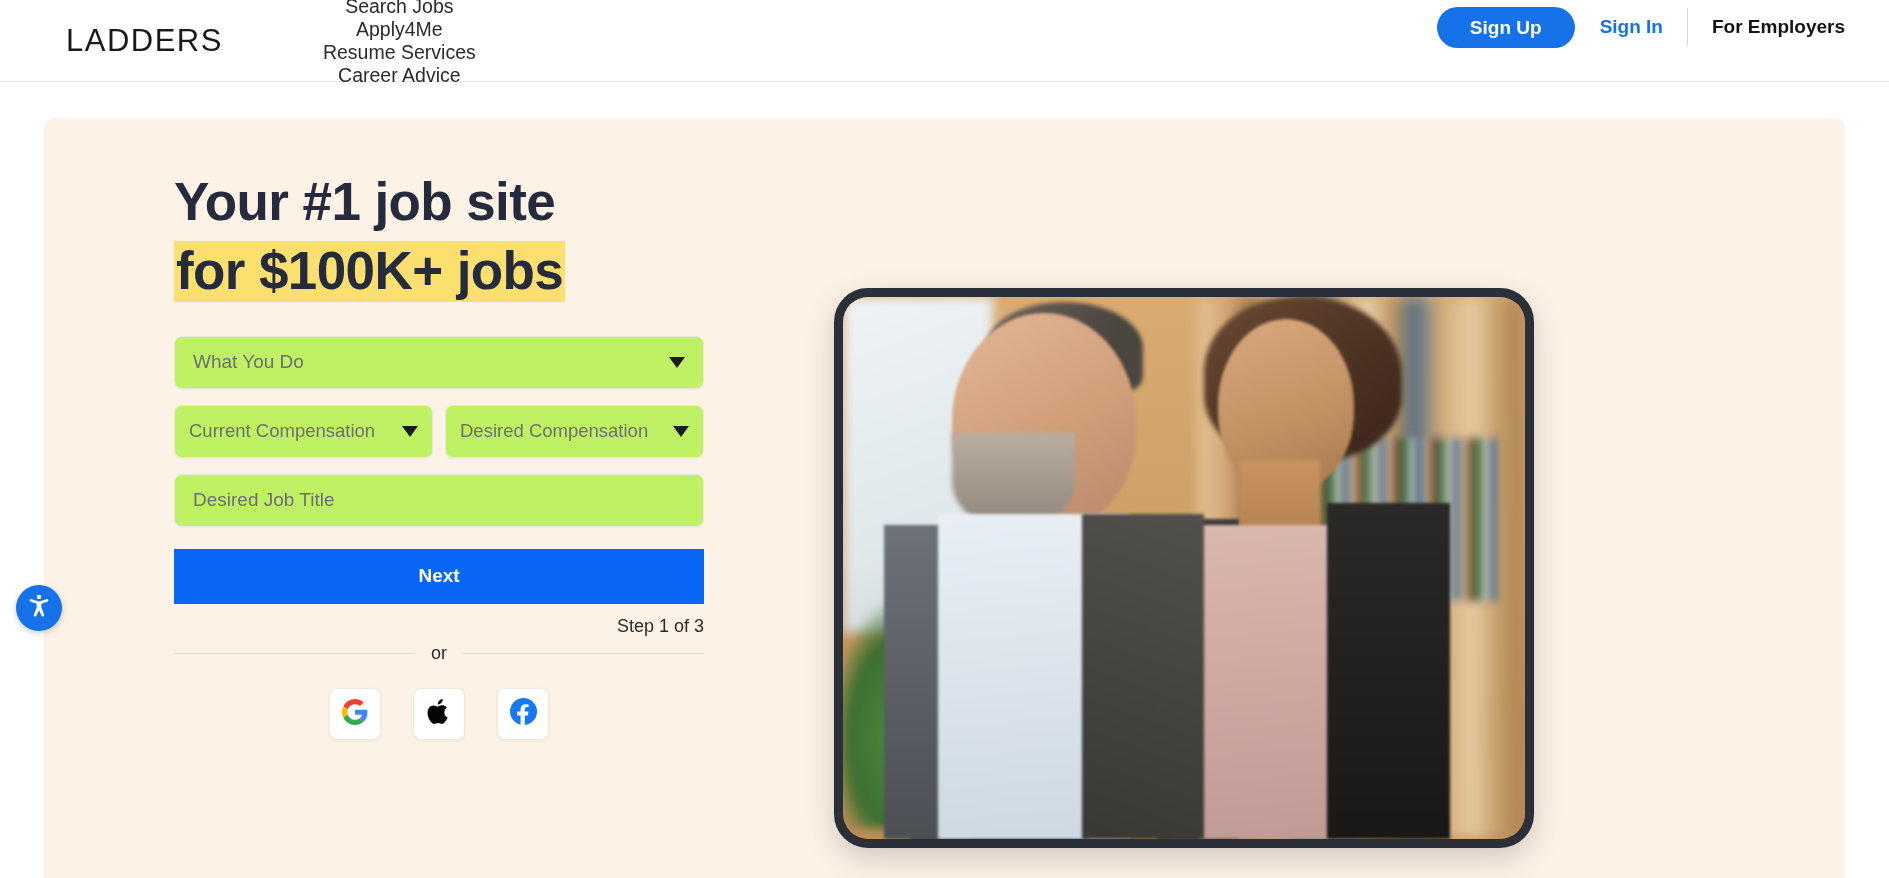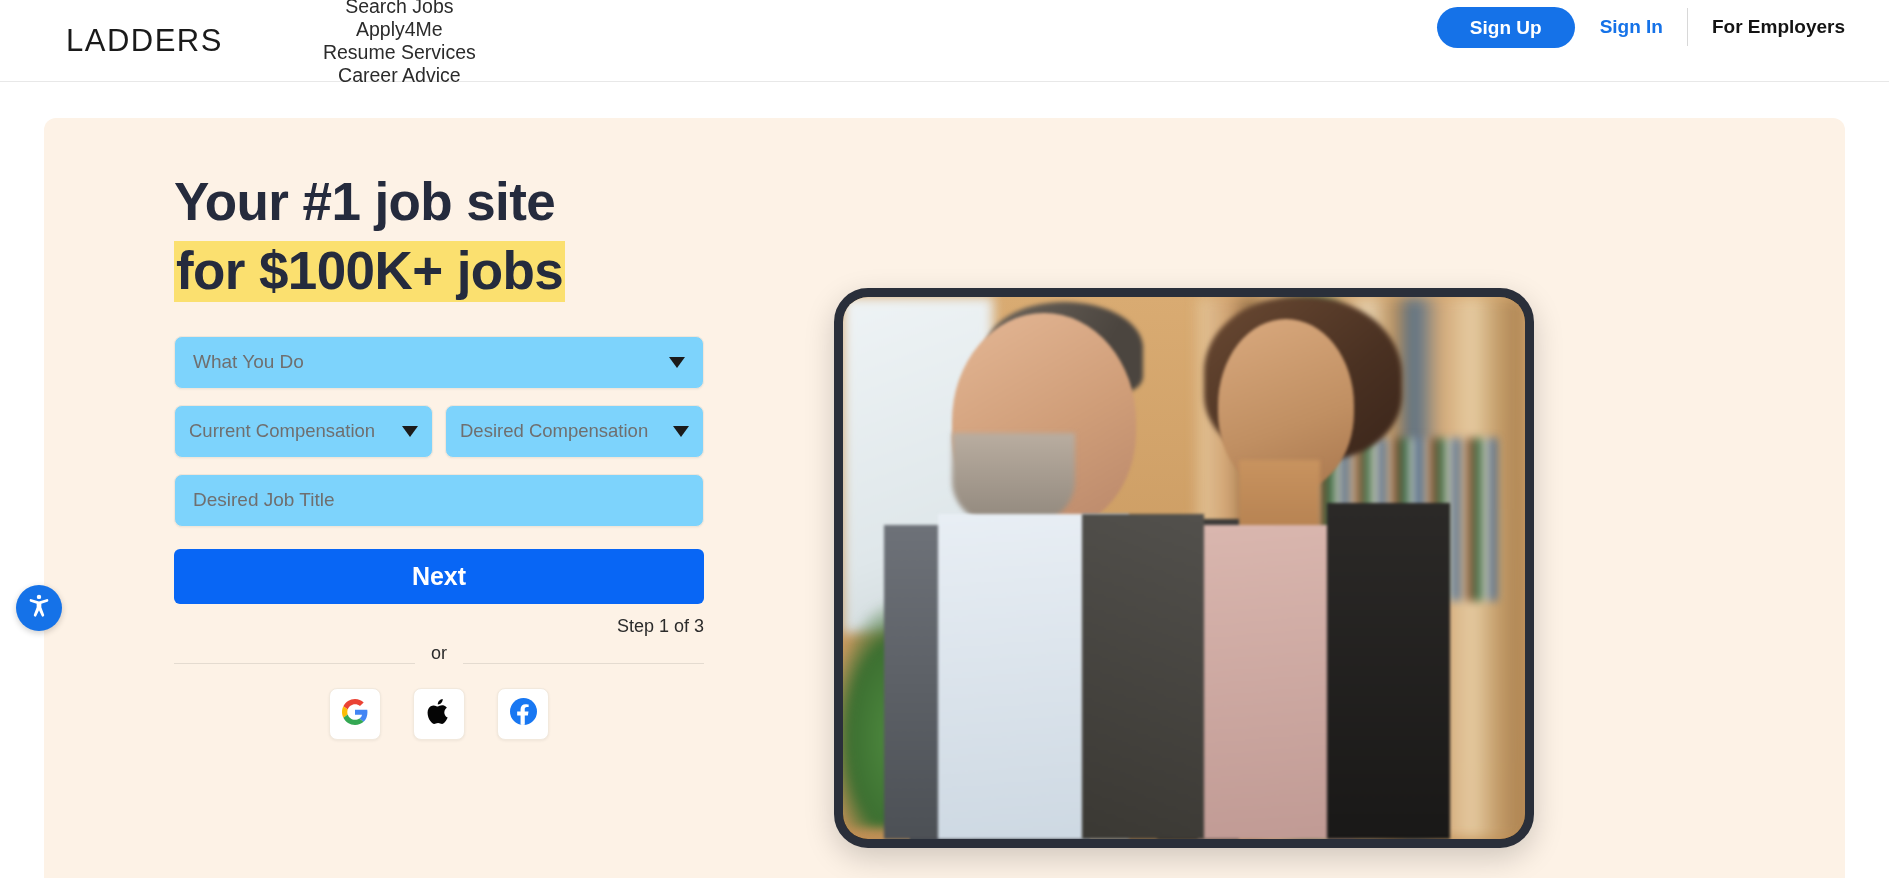--- a/index.html
+++ b/index.html
@@ -130,21 +130,21 @@
   .subhead {
     margin-top: 17px;
     font-size: 19px;
     color: #2e2e2e;
     letter-spacing: -0.1px;
   }
 
   
   .form { width: 530px; margin-top: 30px; }
   .field {
-    background: #7dd3fc;
+    background: #bef264;
     border: 1px solid #efe6da;
     border-radius: 8px;
     height: 53px;
     display: flex;
     align-items: center;
     padding: 0 18px;
     box-shadow: 0 1px 2px rgba(0,0,0,0.04);
     cursor: text;
     position: relative;
   }
@@ -167,36 +167,36 @@
   .row2 .field { flex: 1; min-width: 0; padding: 0 14px; }
   .row2 .ph { font-size: 18.5px; }
   .field-jobtitle { margin-top: 16px; }
 
   .next-btn {
     margin-top: 22px;
     width: 100%;
     height: 55px;
     background: #0866f5;
     border: none;
-    border-radius: 6px;
+    border-radius: 0;
     color: #ffffff;
-    font-size: 25px;
+    font-size: 19px;
     font-weight: bold;
     cursor: pointer;
     font-family: "Liberation Sans", sans-serif;
   }
   .step-line {
     margin-top: 12px;
     text-align: right;
     font-size: 18px;
     color: #2b2b2b;
   }
   .or-row {
     display: flex;
-    align-items: flex-end;
+    align-items: center;
     margin-top: 6px;
     gap: 16px;
   }
   .or-rule { flex: 1; height: 1px; background: #e4dbd0; }
   .or-text { font-size: 18px; color: #2b2b2b; }
 
   .social-row {
     display: flex;
     justify-content: center;
     gap: 32px;

